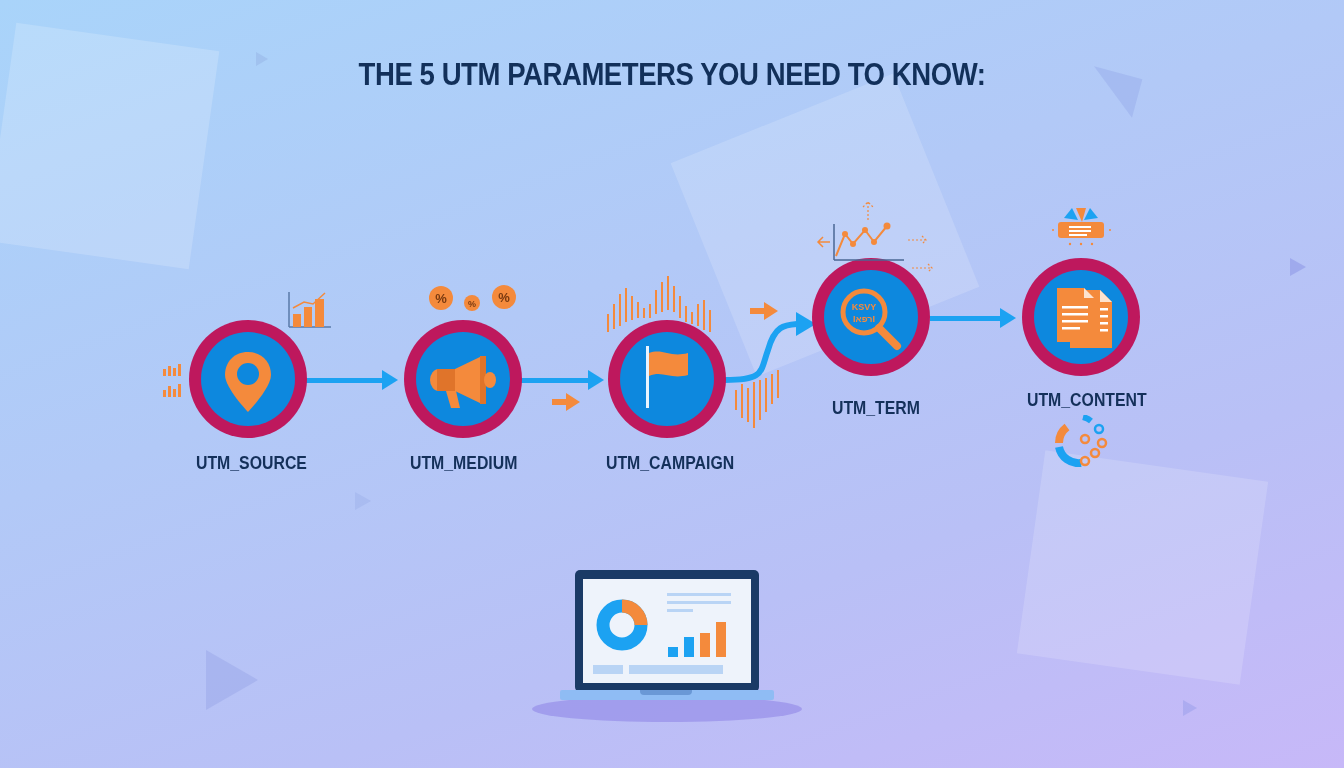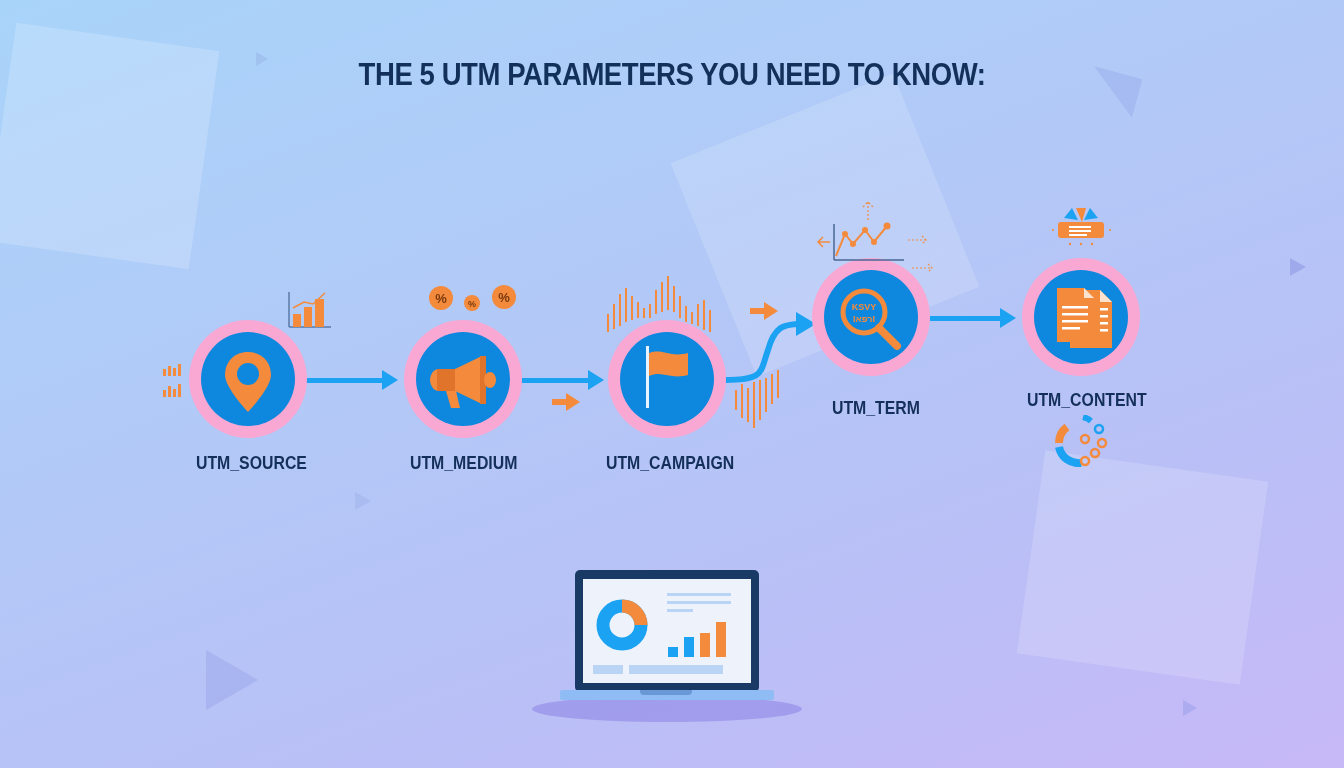--- a/index.html
+++ b/index.html
@@ -9,21 +9,21 @@
     font-family: "Liberation Sans", sans-serif;
   }
   .abs { position:absolute; }
   .deco-square { position:absolute; background:rgba(255,255,255,0.16); }
   .deco-tri { position:absolute; width:0; height:0; }
   .title {
     position:absolute; left:0; width:1344px; top:56px; text-align:center;
     font-family: "Liberation Sans", sans-serif; font-weight:700; font-size:32px;
     color:#12305a; letter-spacing:-0.5px; transform: scaleX(0.86); transform-origin: center;
   }
-  .node { position:absolute; width:118px; height:118px; border-radius:50%; background:#f9a8d4; }
+  .node { position:absolute; width:118px; height:118px; border-radius:50%; background:#be185d; }
   .node .inner { position:absolute; left:12px; top:12px; width:94px; height:94px; border-radius:50%; background:#0d88de; }
   .node svg { position:absolute; left:0; top:0; }
   .label {
     position:absolute; font-weight:700; font-size:18px; color:#14305a;
     transform: scaleX(0.88); transform-origin:left center; white-space:nowrap;
   }
   .arrow-line { position:absolute; height:5px; background:#1ca2f2; }
   .arrow-head { position:absolute; width:0; height:0; border-top:10px solid transparent; border-bottom:10px solid transparent; border-left:16px solid #1ca2f2; }
 </style>
 </head>

